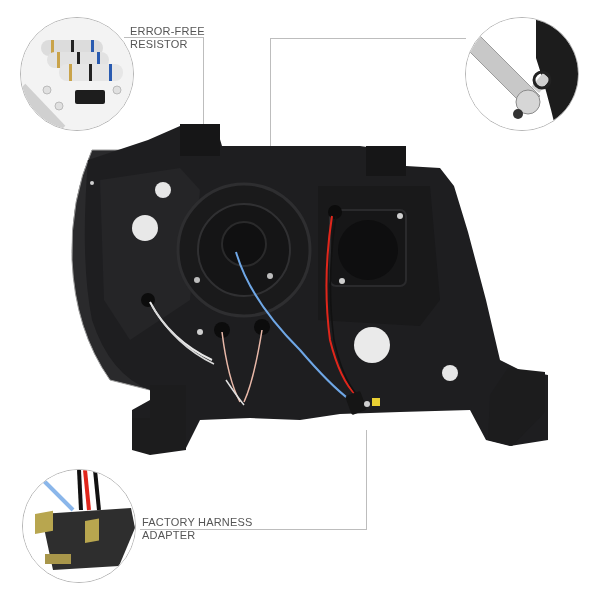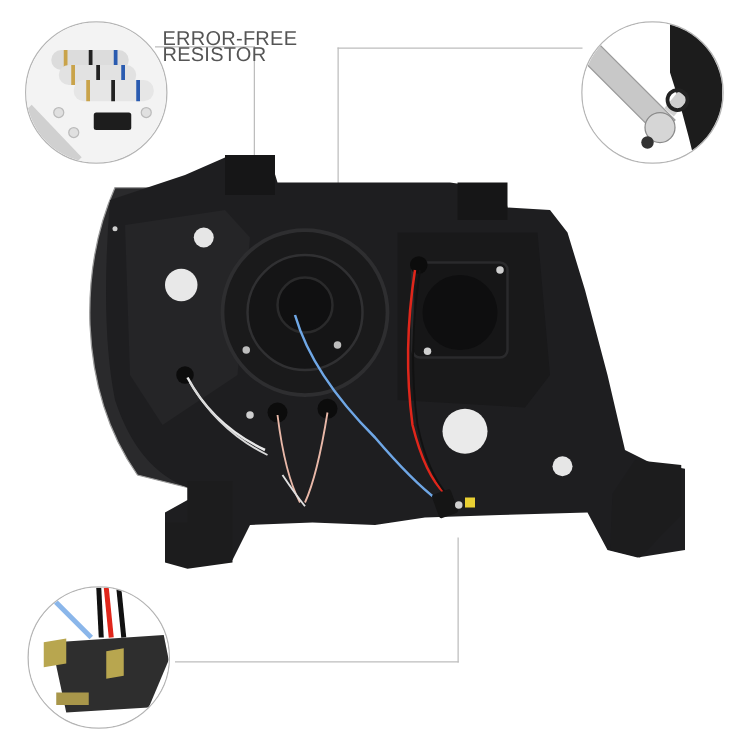--- a/index.html
+++ b/index.html
@@ -1,18 +1,18 @@
 <!DOCTYPE html>
 <html><head>
 <meta charset="utf-8">
 <style>
   html, body { margin:0; padding:0; background:#ffffff; }
   body { width:600px; height:600px; position:relative; overflow:hidden; font-family:"Liberation Sans", sans-serif; }
   .stage { position:absolute; left:0; top:0; width:600px; height:600px; }
-  .label { position:absolute; font-size:16px; line-height:13px; color:#555555; letter-spacing:0.2px; text-transform:uppercase; }
+  .label { position:absolute; font-size:11px; line-height:13px; color:#555555; letter-spacing:0.2px; text-transform:uppercase; }
   .label span { display:block; }
   .label.right { text-align:right; }
   .line { position:absolute; background:#bdbdbd; }
   .circle { position:absolute; border-radius:50%; border:1px solid #b5b5b5; background:#ffffff; overflow:hidden; }
   svg { display:block; }
 </style>
 </head>
 <body>
 
 <div class="stage">
@@ -133,14 +133,18 @@
       <rect x="22" y="84" width="26" height="10" fill="#a8964a"></rect>
     </svg>
   </div>
 
   <div class="label" style="left:130px; top:25px;">
     <span>ERROR-FREE</span>
     <span>RESISTOR</span>
   </div>
 
 
+  <div class="label" style="left:142px; top:516px;">
+    <span>FACTORY HARNESS</span>
+    <span>ADAPTER</span>
+  </div>
 
 </div>
 
 </body></html>

